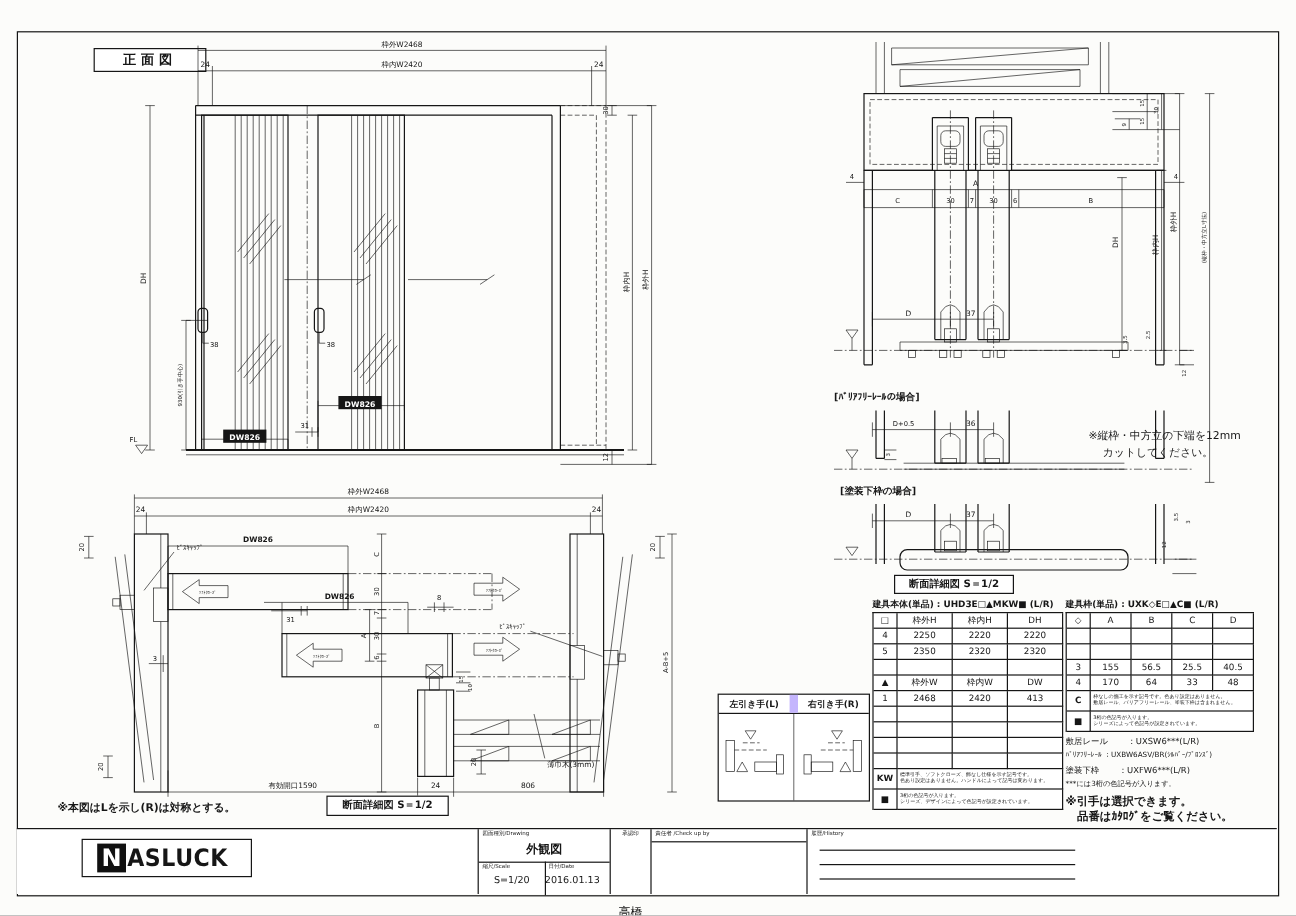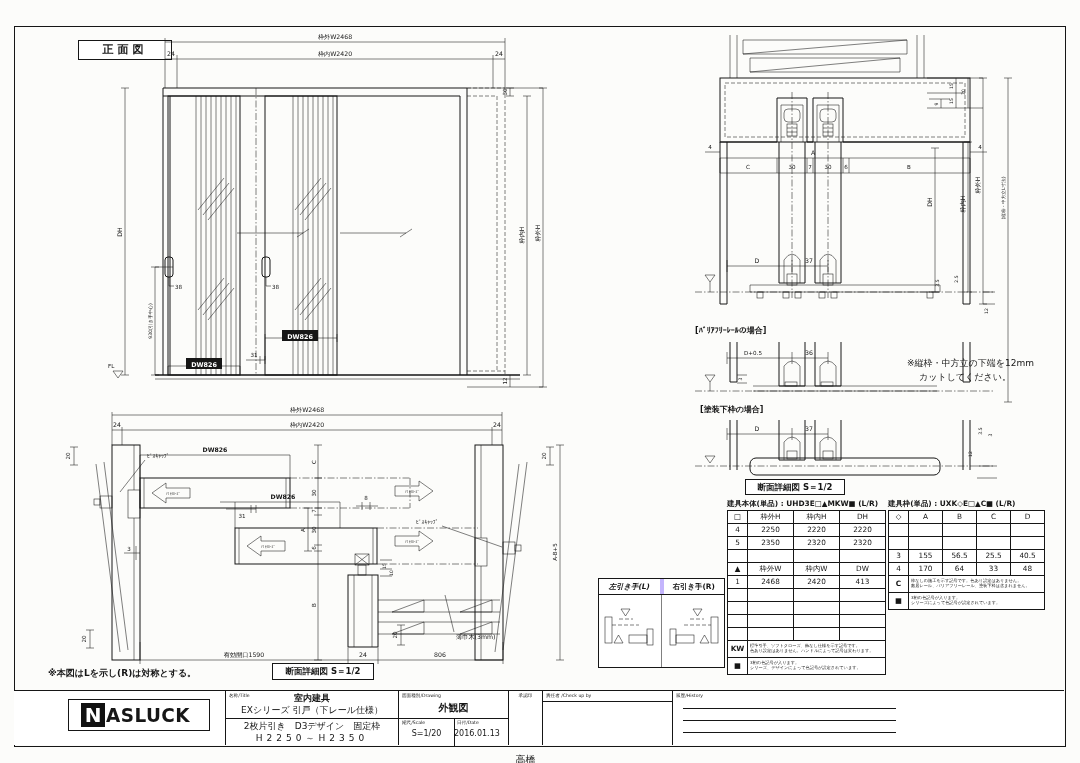--- a/index.html
+++ b/index.html
@@ -33,21 +33,21 @@
          height:13px;line-height:12px;font-size:7.3px;text-align:center;overflow:hidden;flex-shrink:0;}
   .trow.noterow .tcell{height:17px;}
   .tcell.key{font-weight:bold;line-height:16px;}
   .tcell.notebody{font-size:4.2px;line-height:5.4px;text-align:left;padding:2px 2px 0;}
   .codes{position:absolute;font-size:7px;line-height:12px;white-space:nowrap;}
   .codes .small{font-size:6px;}
   .codes .sel{font-size:9.5px;font-weight:bold;margin-top:3px;}
   #handlebox{position:absolute;border:1.2px solid #161616;background:#fff;box-sizing:border-box;}
   .hhead{display:flex;border-bottom:1px solid #161616;height:15px;}
   .hhead div{flex:1;font-size:7.4px;font-weight:bold;text-align:center;line-height:15px;}
-  .hhead div:first-child{border-right:4px solid #c4b5fd;font-style:italic;}
+  .hhead div:first-child{border-right:7px solid #c4b5fd;}
   #tblock{position:absolute;left:14px;top:690px;width:1050px;height:55px;border-top:1.5px solid #161616;
           box-sizing:border-box;background:#fff;}
   .tb{position:absolute;top:0;height:100%;border-left:1px solid #161616;box-sizing:border-box;}
   .tiny{font-size:4.6px;line-height:6px;white-space:nowrap;color:#222;}
   .logobox{position:absolute;left:54px;top:8px;border:1.5px solid #161616;padding:3px 12px;
            display:flex;align-items:center;gap:1px;}
   .nsq{display:inline-block;background:#111;color:#fff;font-weight:bold;font-size:20px;width:24px;
        height:24px;line-height:24px;text-align:center;}
   .lrest{font-size:20px;font-weight:800;letter-spacing:0.5px;transform:scaleX(0.92);transform-origin:left;}
   .cellc{position:absolute;width:100%;text-align:center;white-space:nowrap;}
@@ -451,35 +451,35 @@
       </div>
       <div class="trow noterow">
         <div class="tcell key" style="width: 20px;">■</div>
         <div class="tcell notebody" style="width: 136px;">
           <div>3桁の色記号が入ります。</div>
           <div>シリーズによって色記号が設定されています。</div>
         </div>
       </div>
     </div>
 
+  <div class="codes" style="left:888px;top:612px;">
+    <div>敷居レール　　 ：UXSW6***(L/R)</div>
+    <div class="small">ﾊﾞﾘｱﾌﾘｰﾚｰﾙ ：UXBW6ASV/BR(ｼﾙﾊﾞｰ/ﾌﾞﾛﾝｽﾞ)</div>
+    <div>塗装下枠　　 ：UXFW6***(L/R)</div>
+    <div class="small">***には3桁の色記号が入ります。</div>
+    <div class="sel">※引手は選択できます。</div>
+    <div class="sel" style="margin-top:0;">　品番はｶﾀﾛｸﾞをご覧ください。</div>
+  </div>
 
   <div id="tblock">
     <div class="tb" style="left:0;width:211px;border-left:none;">
       <div class="logobox">
         <span class="nsq">N</span>
           <span class="lrest">ASLUCK</span>
       </div>
-    </div>
-    <div class="tb" style="left:211px;width:173px;">
-      <div class="tiny abs" style="left:3px;top:2px;">名称/Title</div>
-      <div class="cellc" style="top:1px;font-size:9px;font-weight:bold;">室内建具</div>
-      <div class="cellc" style="top:13px;font-size:9px;">EXシリーズ 引戸（下レール仕様）</div>
-      <div class="abs" style="left:0;top:27px;width:100%;border-top:1px solid #161616;"></div>
-      <div class="cellc" style="top:29px;font-size:9px;">2枚片引き　D3デザイン　固定枠</div>
-      <div class="cellc" style="top:41px;font-size:9px;letter-spacing:4px;">H2250～H2350</div>
     </div>
     <div class="tb" style="left:384px;width:110px;">
       <div class="tiny abs" style="left:3px;top:2px;">図面種別/Drawing</div>
       <div class="cellc" style="top:10px;font-size:10px;font-weight:bold;">外観図</div>
       <div class="abs" style="left:0;top:27px;width:100%;border-top:1px solid #161616;"></div>
       <div class="abs" style="left:55px;top:27px;height:28px;border-left:1px solid #161616;"></div>
       <div class="tiny abs" style="left:3px;top:29px;">縮尺/Scale</div>
       <div class="abs" style="left:0;top:38px;width:55px;text-align:center;font-size:8px;">S=1/20</div>
       <div class="tiny abs" style="left:58px;top:29px;">日付/Date</div>
       <div class="abs" style="left:55px;top:38px;width:39px;text-align:center;font-size:8px;">2016.01.13</div>

